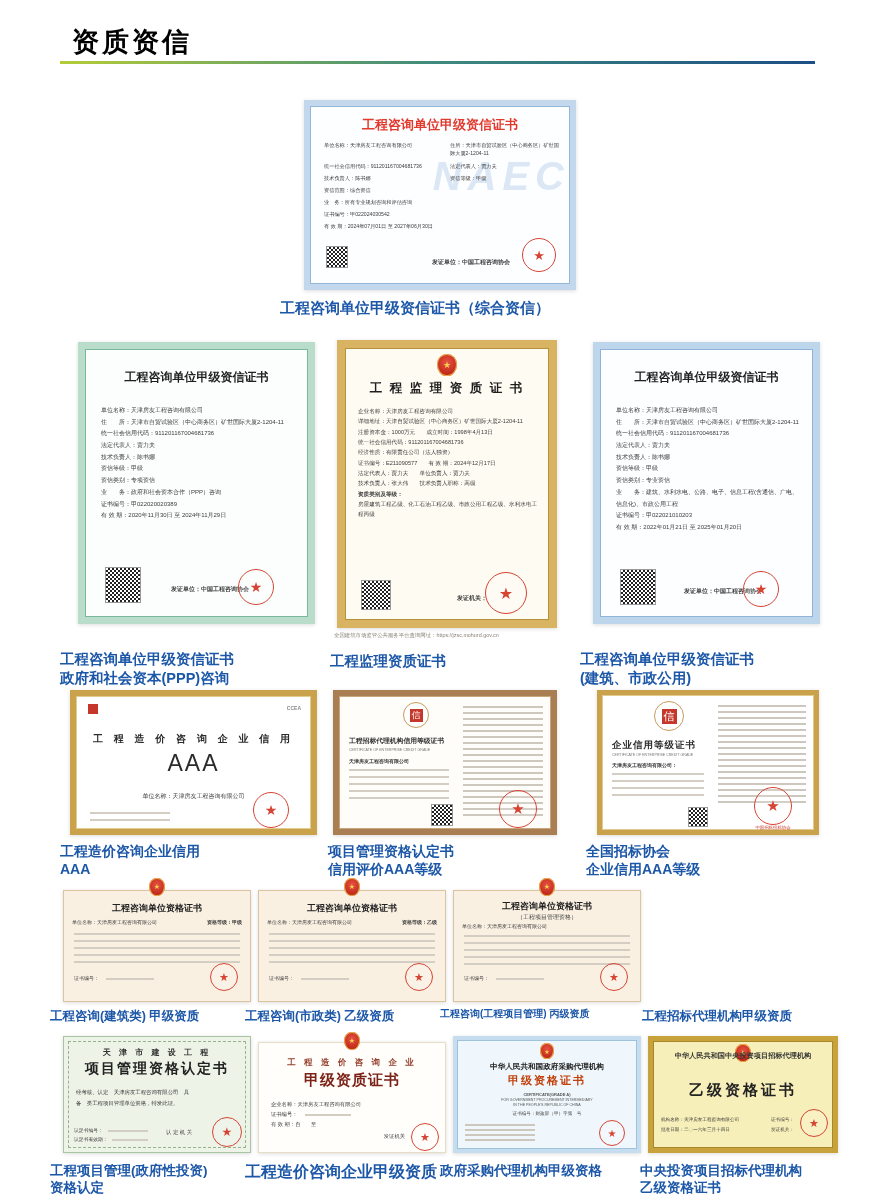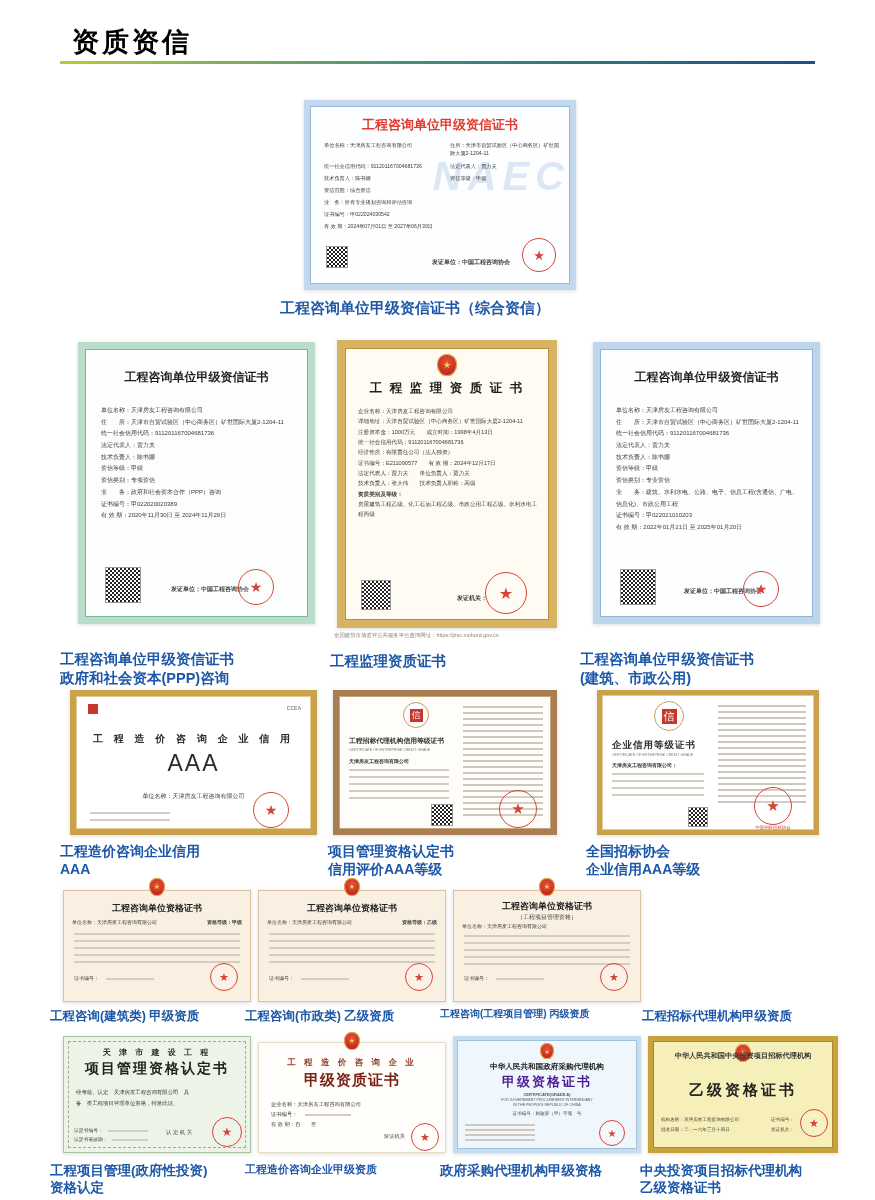--- a/index.html
+++ b/index.html
@@ -241,21 +241,21 @@
     <div class="fld" style="left:12px;top:68px;font-size:5.3px;">证书编号：</div>
     <div class="bar1" style="left:46px;top:71px;width:46px;"></div>
     <div class="fld" style="left:12px;top:78px;font-size:5.3px;">有 效 期：自　　至</div>
     <div class="fld" style="right:40px;top:90px;font-size:5.3px;">发证机关</div>
     <div class="seal" style="right:6px;top:80px;width:28px;height:28px;font-size:11px;"></div>
   </div>
 
   <div class="cert" style="left:453px;top:1036px;width:188px;height:117px;background:#f0f7fc;border:4px solid #c5ddee;box-shadow:inset 0 0 0 1px #9fc2dc,0 1px 4px rgba(0,0,0,.14);">
     <div class="emblem" style="left:50%;margin-left:-7px;top:3px;width:14px;height:16px;font-size:6px;"></div>
     <div class="fld ctr" style="top:22px;font-size:7.6px;font-weight:700;color:#222;">中华人民共和国政府采购代理机构</div>
-    <div class="fld ctr" style="top:33px;font-size:13px;font-weight:700;color:#4c1d95;font-family:'Liberation Serif','DejaVu Serif',serif;letter-spacing:2px;">甲级资格证书</div>
+    <div class="fld ctr" style="top:33px;font-size:11px;font-weight:700;color:#c2410c;font-family:'Liberation Serif','DejaVu Serif',serif;letter-spacing:2px;">甲级资格证书</div>
     <div class="fld ctr" style="top:52px;font-size:4px;font-weight:700;color:#555;">CERTIFICATE(GRADE A)</div>
     <div class="fld ctr" style="top:58px;font-size:3.6px;color:#555;">FOR GOVERNMENT PROCUREMENT INTERMEDIARY</div>
     <div class="fld ctr" style="top:63px;font-size:3.6px;color:#555;">IN THE PEOPLE'S REPUBLIC OF CHINA</div>
     <div class="fld ctr" style="top:71px;font-size:4.6px;">证书编号：财政部（甲）字第　号</div>
     <div class="bars" style="left:8px;top:84px;width:70px;height:20px;background:repeating-linear-gradient(180deg,#cdc7be 0 1.6px,transparent 1.6px 5px);"></div>
     <div class="seal" style="right:12px;top:80px;width:26px;height:26px;font-size:10px;"></div>
   </div>
 
   <div class="cert" style="left:648px;top:1036px;width:190px;height:117px;background:#f7efb9;border:5px solid #c8a33b;box-shadow:inset 0 0 0 1px #a8862a,0 1px 4px rgba(0,0,0,.14);">
     <div class="emblem" style="left:50%;margin-left:-8px;top:3px;width:16px;height:18px;font-size:7px;"></div>
@@ -265,20 +265,20 @@
     <div class="fld" style="left:8px;top:86px;font-size:4.6px;">批准日期：二〇一六年三月十四日</div>
     <div class="fld" style="left:118px;top:76px;font-size:4.6px;">证书编号：</div>
     <div class="fld" style="left:118px;top:86px;font-size:4.6px;">发证机关：</div>
     <div class="seal" style="right:5px;top:68px;width:28px;height:28px;font-size:11px;"></div>
   </div>
 
   <div class="cap" style="left:50px;top:1162px;width:214px;font-size:13.5px;">
     <div>工程项目管理(政府性投资)</div>
     <div>资格认定</div>
   </div>
-  <div class="cap" style="left:245px;top:1162px;width:214px;font-size:11px;">工程造价咨询企业甲级资质</div>
+  <div class="cap" style="left:245px;top:1162px;width:214px;font-size:16px;">工程造价咨询企业甲级资质</div>
   <div class="cap" style="left:440px;top:1162px;width:214px;font-size:13.5px;">政府采购代理机构甲级资格</div>
   <div class="cap" style="left:640px;top:1162px;width:214px;font-size:13.5px;">
     <div>中央投资项目招标代理机构</div>
     <div>乙级资格证书</div>
   </div>
 
 </div>
 
 </body></html>

